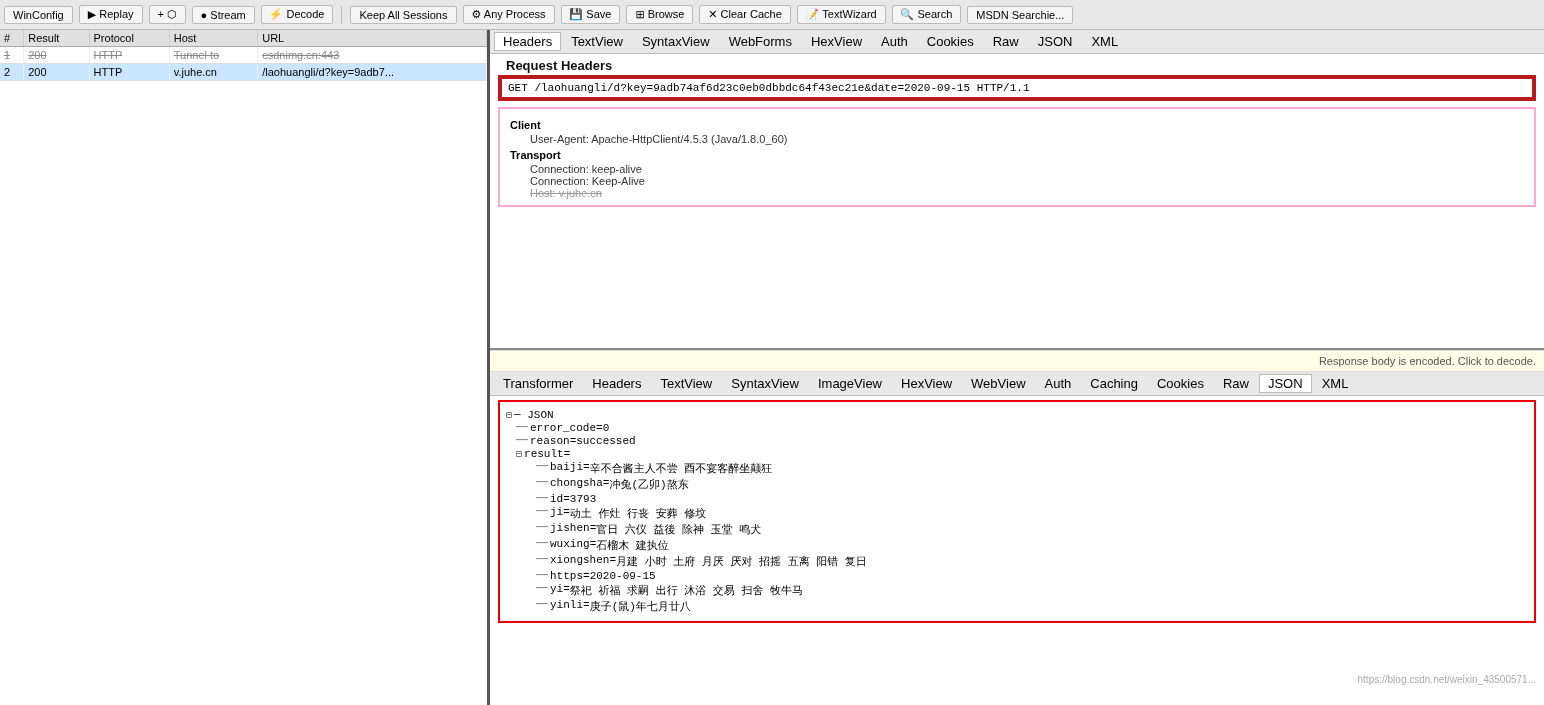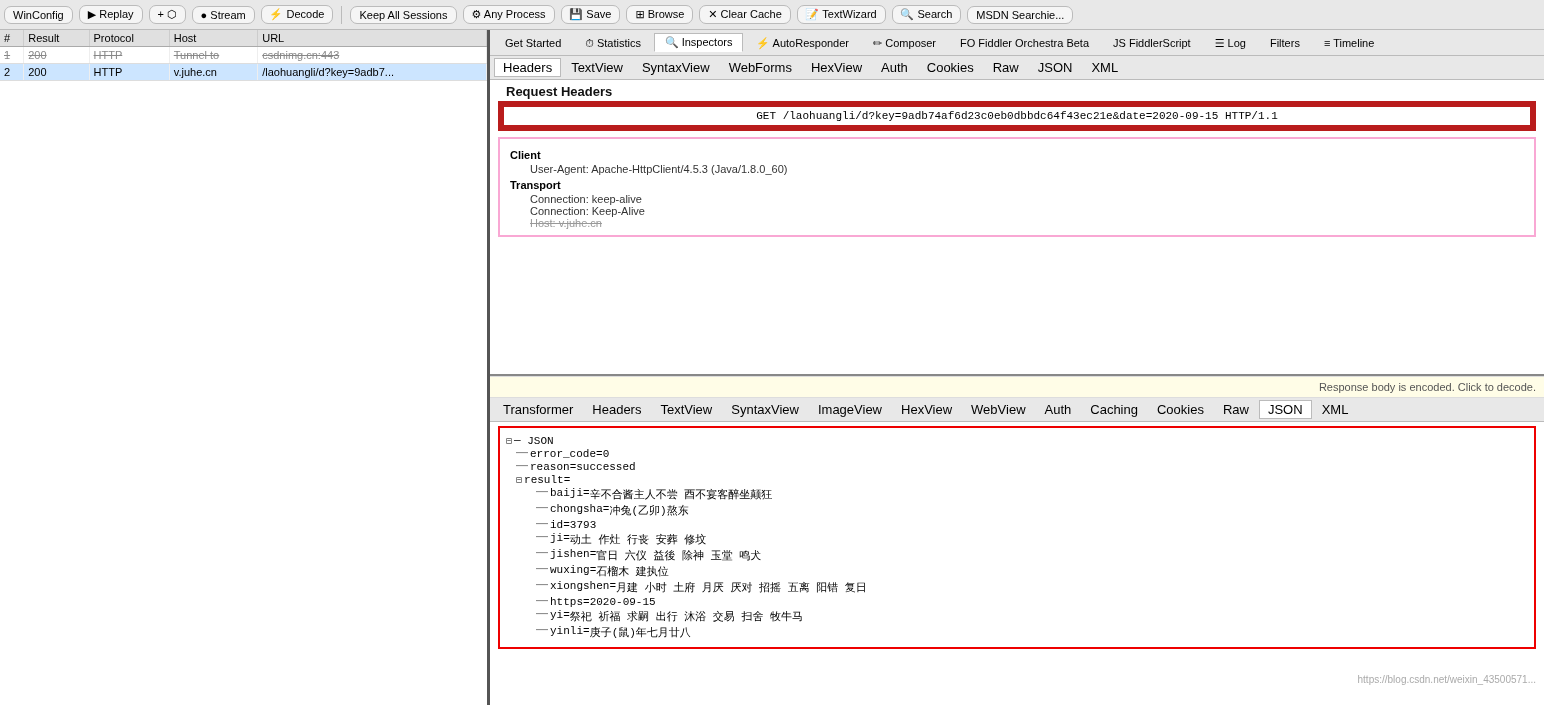--- a/index.html
+++ b/index.html
@@ -15,21 +15,21 @@
       height: 30px;
       gap: 6px;
       flex-wrap: nowrap;
       overflow: hidden;
     }
     .toolbar-btn {
       padding: 2px 8px;
       font-size: 11px;
       background: #f5f5f5;
       border: 1px solid #bbb;
-      border-radius: 7px;
+      border-radius: 2px;
       cursor: pointer;
       white-space: nowrap;
     }
     .toolbar-separator { width: 1px; height: 18px; background: #bbb; margin: 0 2px; }
 
     
     #main-layout {
       display: flex;
       height: calc(100vh - 30px);
     }
@@ -145,23 +145,22 @@
       color: #111;
       margin-bottom: 2px;
       padding-left: 8px;
     }
     .request-url {
       font-family: 'Courier New', monospace;
       font-size: 11px;
       color: #000;
       background: #fff;
       padding: 3px 6px;
-      border: 6px solid #b91c1c;
+      border: 4px solid #b91c1c;
       margin-bottom: 6px;
-      text-align: center;
     }
     .request-body-box {
       border: 2px solid #f9a8d4;
       padding: 6px 10px;
       font-size: 11px;
       font-family: 'Segoe UI', sans-serif;
     }
     .req-group-label { font-weight: bold; margin-bottom: 2px; margin-top: 4px; }
     .req-item { padding-left: 20px; color: #333; }
     .req-item-strike { padding-left: 20px; color: #999; text-decoration: line-through; }
@@ -268,32 +267,20 @@
             <td>HTTP</td>
             <td>v.juhe.cn</td>
             <td>/laohuangli/d?key=9adb7...</td>
           </tr>
         </tbody>
     </table>
   </div>
 
   <div id="right-panel">
 
-    <div id="right-top-tabs">
-    <div class="rtab">Get Started</div>
-        <div class="rtab">⏱ Statistics</div>
-        <div class="rtab active">🔍 Inspectors</div>
-        <div class="rtab">⚡ AutoResponder</div>
-        <div class="rtab">✏ Composer</div>
-        <div class="rtab">FO Fiddler Orchestra Beta</div>
-        <div class="rtab">JS FiddlerScript</div>
-        <div class="rtab">☰ Log</div>
-        <div class="rtab">Filters</div>
-        <div class="rtab">≡ Timeline</div>
-      </div>
 
     <div id="request-section">
       <div id="request-sub-tabs">
       <div class="stab active">Headers</div>
           <div class="stab">TextView</div>
           <div class="stab">SyntaxView</div>
           <div class="stab">WebForms</div>
           <div class="stab">HexView</div>
           <div class="stab">Auth</div>
           <div class="stab">Cookies</div>

